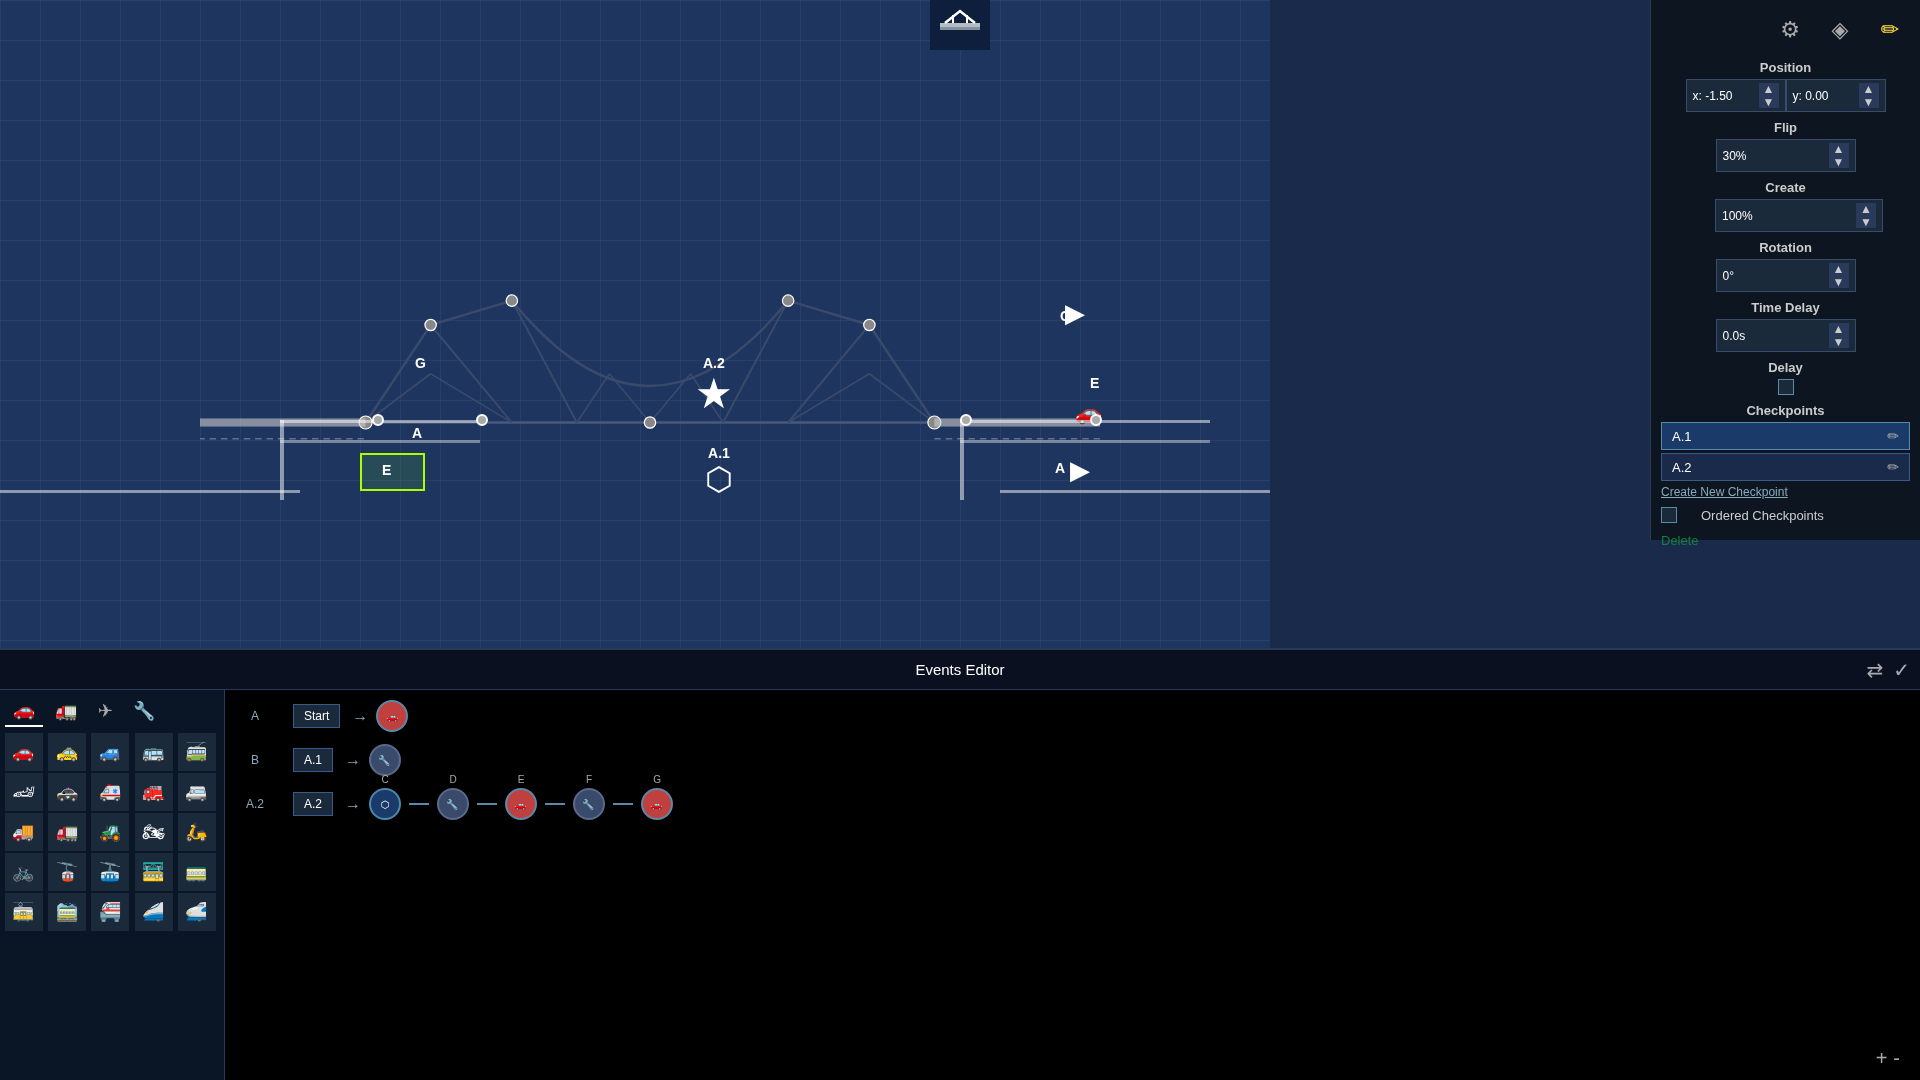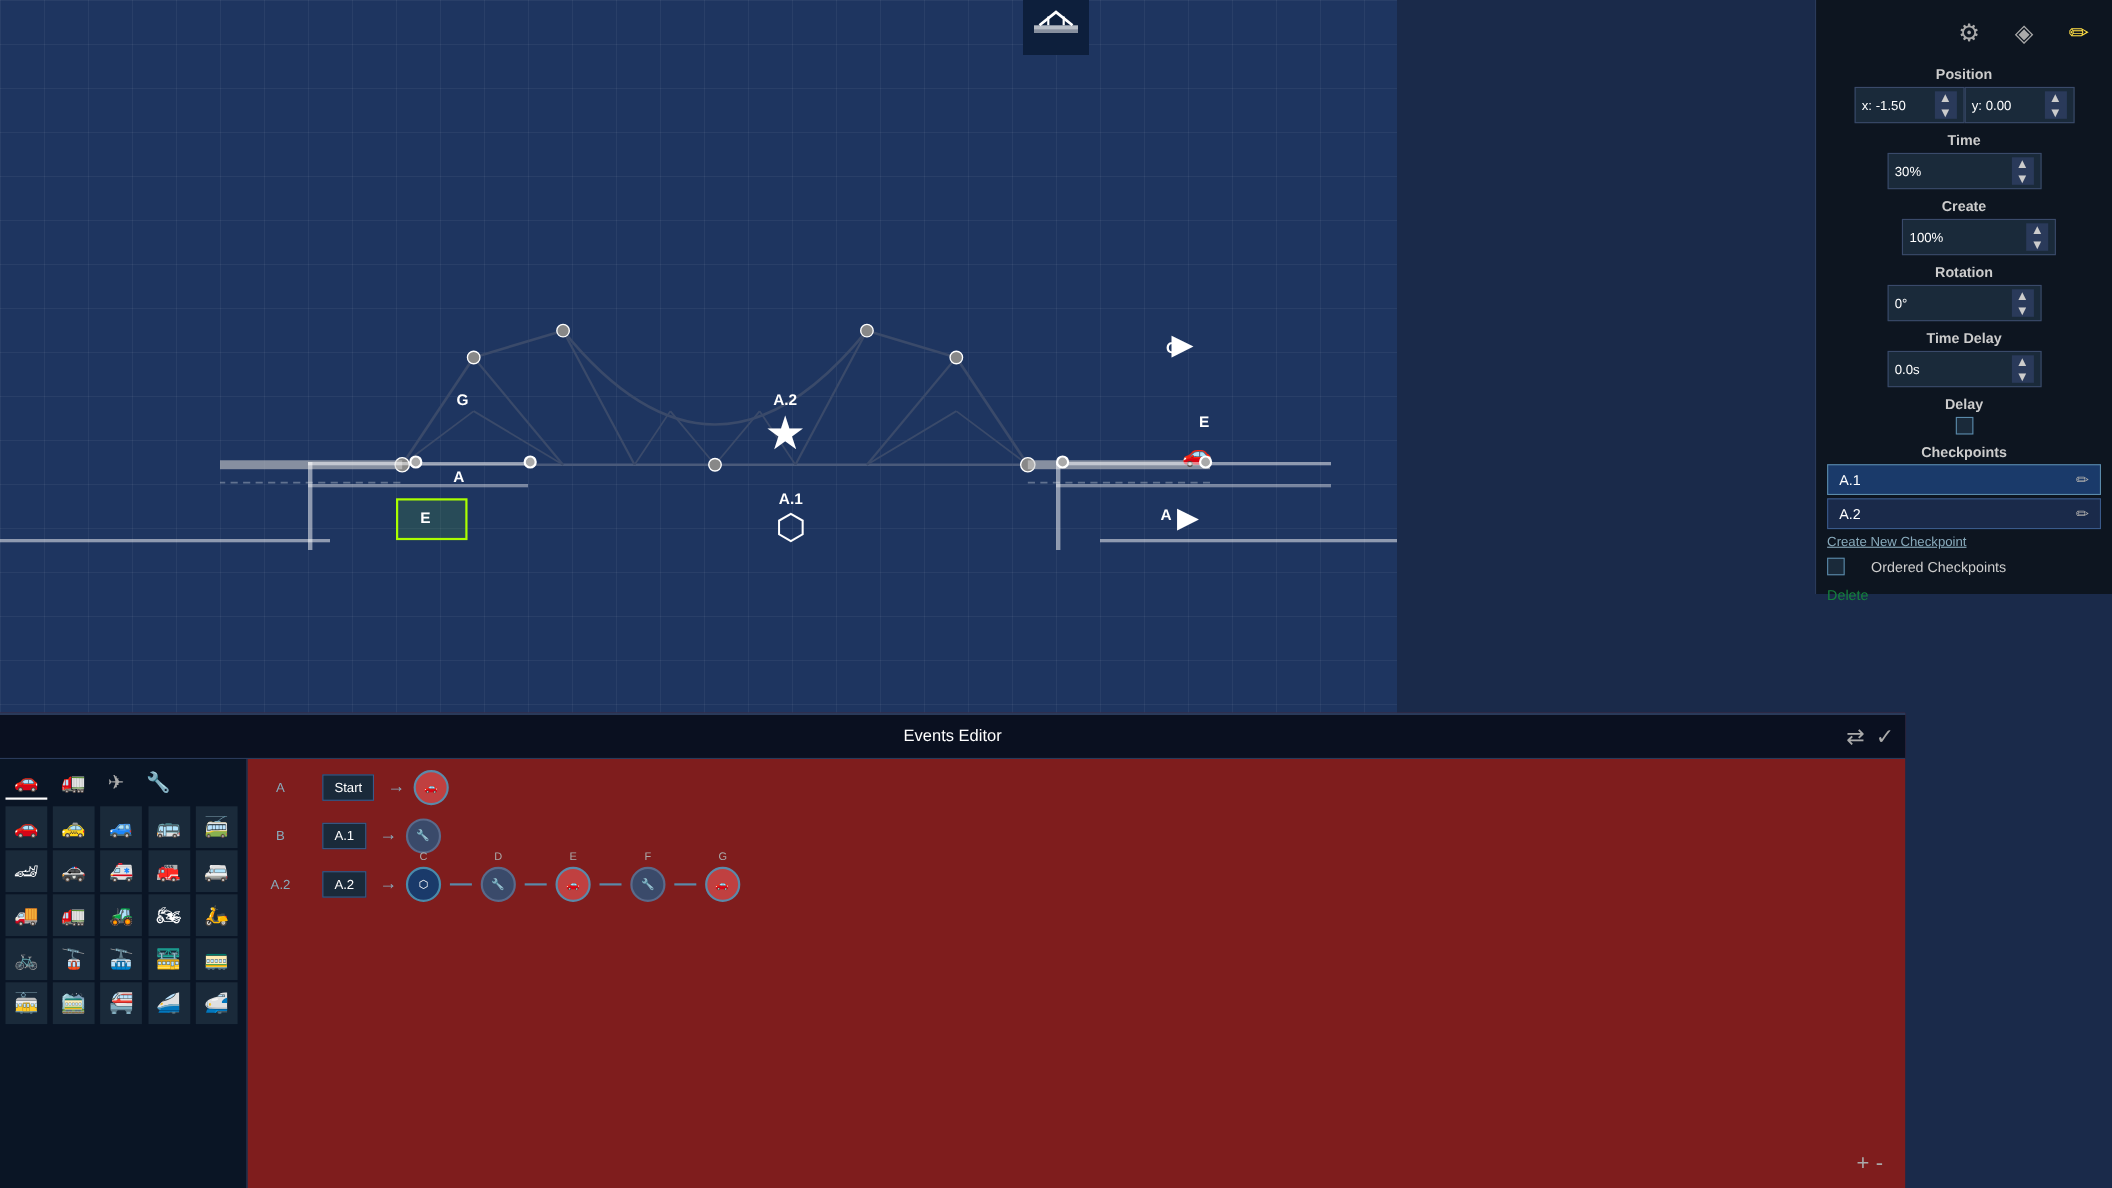--- a/index.html
+++ b/index.html
@@ -214,23 +214,23 @@
       position: absolute;
       border: 2px solid #aaff00;
       width: 60px; height: 35px;
       background: rgba(100,200,50,0.15);
     }
 
     
     #events-editor {
       position: absolute;
       bottom: 0; left: 0;
-      width: 1732px;
+      width: 1920px;
       height: 432px;
-      background: #7f1d1d;
+      background: #000000;
       border-top: 2px solid #2a3a5a;
       display: flex;
       flex-direction: column;
     }
 
     #events-header {
       display: flex;
       align-items: center;
       justify-content: center;
       height: 40px;
@@ -514,34 +514,34 @@
     </div>
     <div class="panel-input">
       <span>y: 0.00</span>
       <div class="stepper-btn">
         <span class="stepper-arrow">▲</span>
         <span class="stepper-arrow">▼</span>
       </div>
     </div>
   </div>
 
-  <div class="panel-label">Time</div>
+  <div class="panel-label">Flip</div>
   <div class="panel-input-row">
     <div class="panel-input" style="width:140px;">
       <span>30%</span>
       <div class="stepper-btn">
         <span class="stepper-arrow">▲</span>
         <span class="stepper-arrow">▼</span>
       </div>
     </div>
   </div>
 
   <div class="panel-label">Create</div>
   <div class="panel-input-row">
-    <div class="panel-input" style="width:140px;margin-left:27px;">
+    <div class="panel-input" style="width:168px;margin-left:27px;">
       <span>100%</span>
       <div class="stepper-btn">
         <span class="stepper-arrow">▲</span>
         <span class="stepper-arrow">▼</span>
       </div>
     </div>
   </div>
 
   <div class="panel-label">Rotation</div>
   <div class="panel-input-row">

